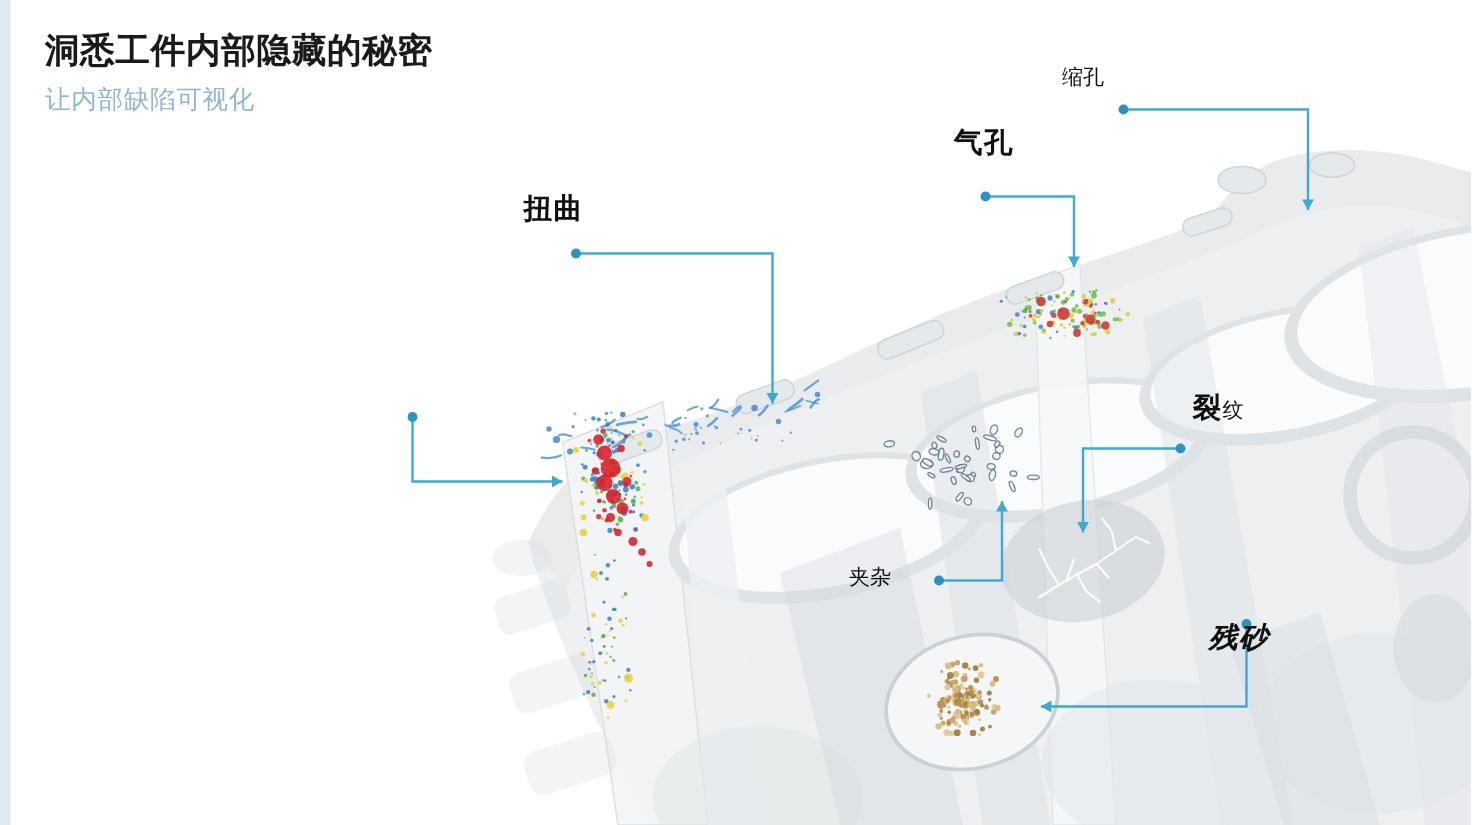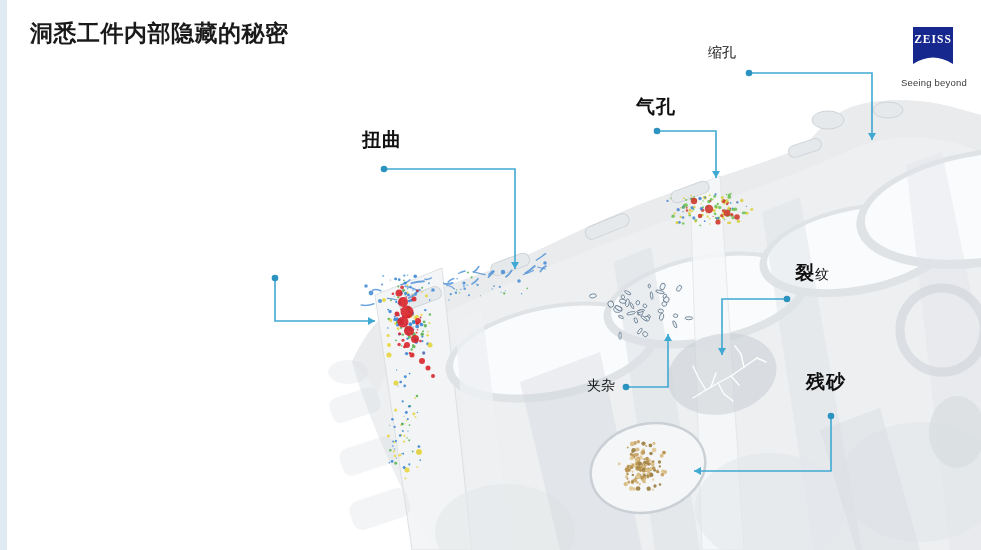--- a/index.html
+++ b/index.html
@@ -23,29 +23,23 @@
   .lbl .boldlbl{font-family:"Liberation Sans",sans-serif;font-size:19px;font-weight:700;letter-spacing:1px;}
 </style>
 </head>
 <body>
 
 <div class="slide">
   <div class="left-strip"></div>
 
   <div class="hdr">
     <h1>洞悉工件内部隐藏的秘密</h1>
+    <p>让内部缺陷可视化</p>
   </div>
 
-  <div class="logo">
-    <svg width="42" height="38" viewBox="0 0 42 38">
-      <path d="M1,0 H41 V37 Q21,24 1,37 Z" fill="#16288e"></path>
-      <text x="21" y="16" text-anchor="middle" fill="#ffffff" font-family="Liberation Serif, serif" font-size="11.5" font-weight="700" letter-spacing="1">ZEISS</text>
-    </svg>
-    <div class="tagline">Seeing beyond</div>
-  </div>
 
   <svg id="scene" width="981" height="550" viewBox="0 0 981 550">
 
     <g stroke-linejoin="round">
       <path d="M352,362 C372,318 398,300 428,291 C462,281 505,266 545,247
                C585,228 630,207 668,194 C706,181 745,169 775,158
                C795,151 806,146 818,131 C832,114 850,105 872,102
                C900,98 930,101 952,107 L981,115 L981,550 L432,550
                C398,482 368,420 352,362 Z" fill="#edeff1"></path>
       <path opacity="0.85" d="M352,362 C372,318 398,300 428,291 C462,281 505,266 545,247
@@ -779,19 +773,19 @@
         <g>
           <polyline points="831,416 831,471 694,471" fill="none" stroke="#3fa9d2" stroke-width="1.6"></polyline>
           <circle cx="831" cy="416" r="3.3" fill="#2b93bf"></circle>
           <path d="M0,0 L-7,-4 L-7,4 Z" fill="#3fa9d2" transform="translate(694,471) rotate(180.0)"></path>
         </g>
       </g>
   </svg>
 
   <div id="labels">
       <div class="lbl" style="left: 708px; top: 44px;"><span class="serif">缩孔</span></div>
-      <div class="lbl" style="left: 636px; top: 97px;"><span class="boldlbl">气孔</span></div>
-      <div class="lbl" style="left: 362px; top: 130px;"><span class="boldlbl">扭曲</span></div>
+      <div class="lbl" style="left: 636px; top: 86px;"><span class="boldlbl">气孔</span></div>
+      <div class="lbl" style="left: 349px; top: 130px;"><span class="boldlbl">扭曲</span></div>
       <div class="lbl" style="left: 795px; top: 263px;"><span class="boldlbl">裂</span><span class="serif">纹</span></div>
-      <div class="lbl" style="left: 587px; top: 377px;"><span class="serif">夹杂</span></div>
-      <div class="lbl" style="left: 806px; top: 372px;"><span class="boldlbl">残砂</span></div>
+      <div class="lbl" style="left: 566px; top: 377px;"><span class="serif">夹杂</span></div>
+      <div class="lbl" style="left: 806px; top: 416px; font-style: italic;"><span class="boldlbl">残砂</span></div>
     </div>
 </div>
 
 </body></html>

